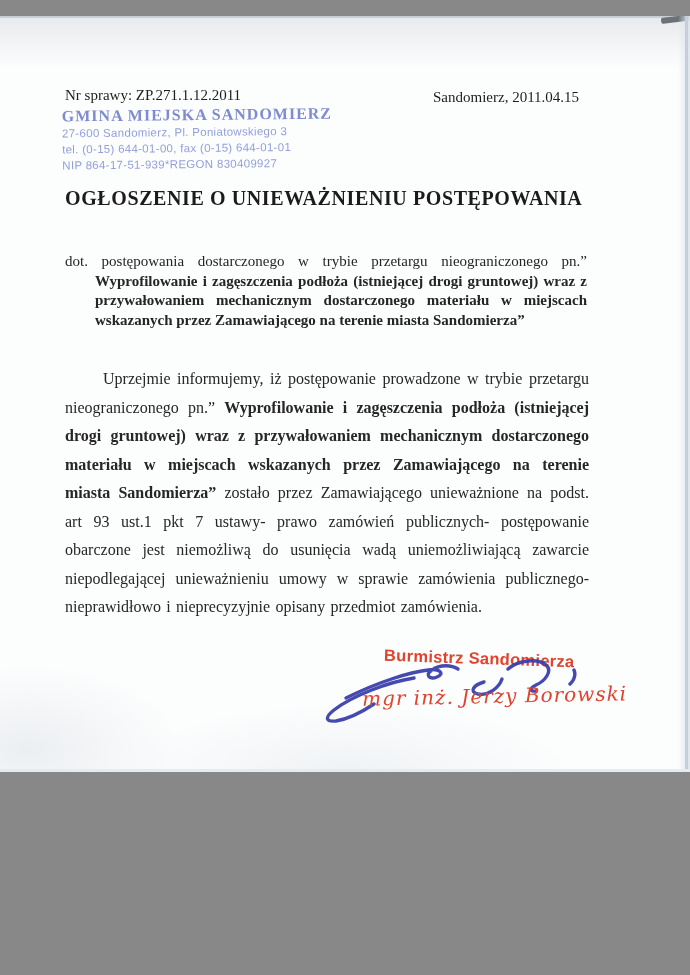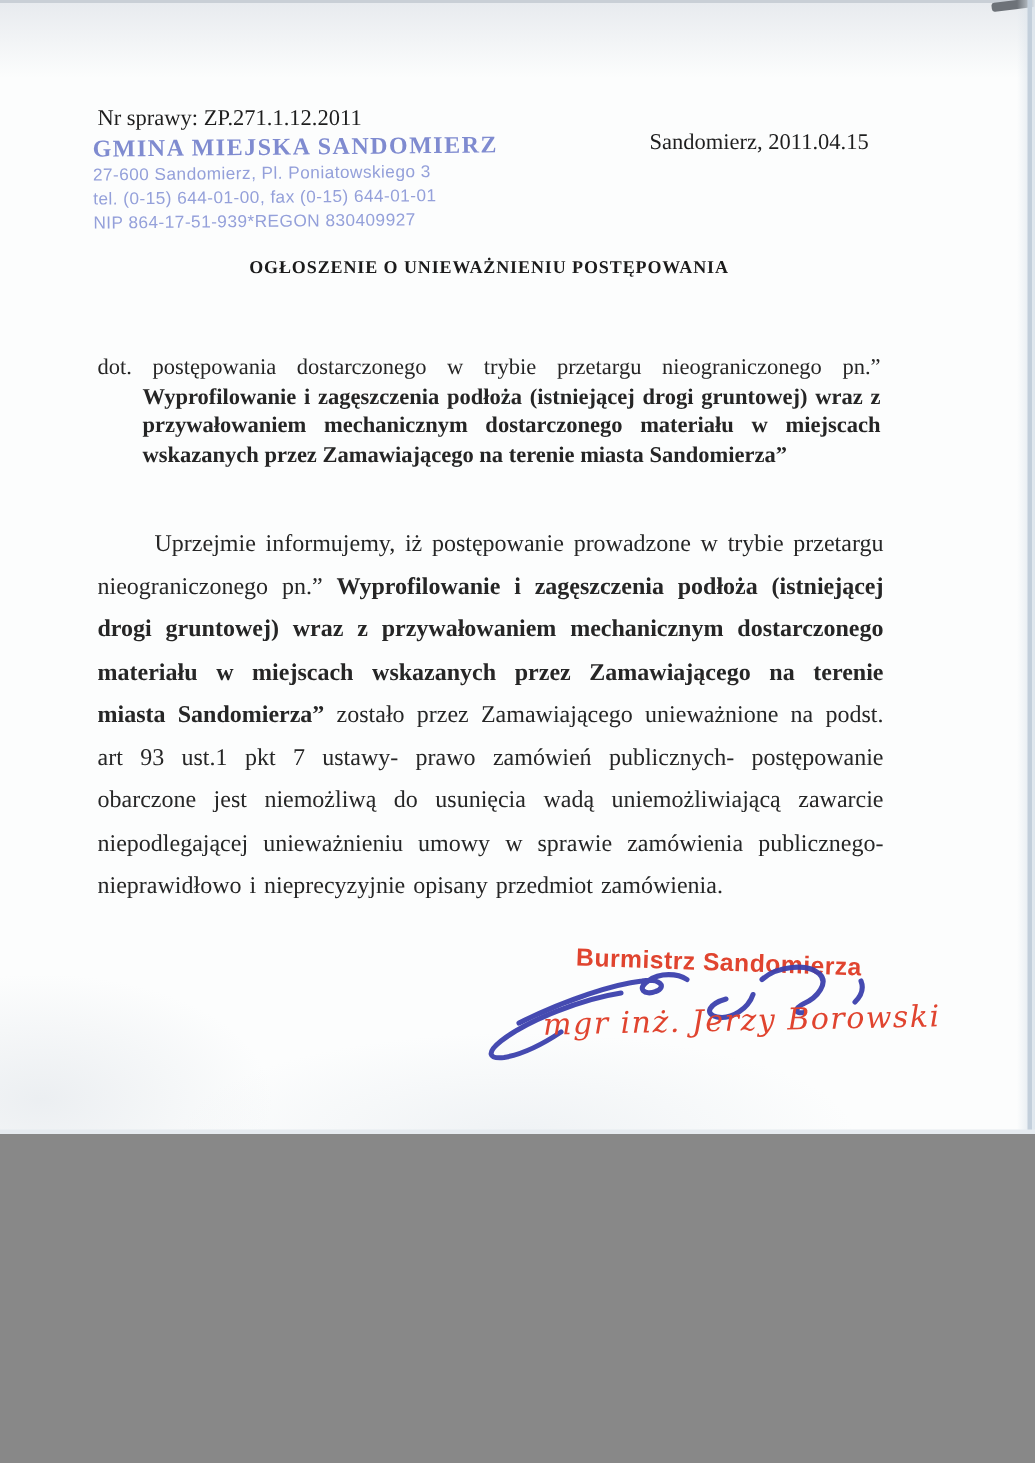--- a/index.html
+++ b/index.html
@@ -1,54 +1,54 @@
 <!DOCTYPE html>
 <html><head>
 <meta charset="utf-8">
 <style>
   html, body { margin: 0; padding: 0; background: #888; }
   .page {
     position: relative;
     width: 690px;
     height: 756px;
-    margin: 0 auto;
+    margin: 16px auto;
     background:
       radial-gradient(220px 120px at 4% 97%, rgba(205,212,220,0.35), rgba(255,255,255,0) 70%),
       radial-gradient(300px 90px at 50% 100%, rgba(210,218,226,0.30), rgba(255,255,255,0) 75%),
       linear-gradient(to bottom, #e7eaee 0px, rgba(255,255,255,0) 52px),
       #fcfdfd;
     overflow: hidden;
     font-family: "Liberation Serif", serif;
     color: #2a2a2a;
   }
   
   .edge-top    { position:absolute; top:0; left:0; right:0; height:2px; background:#c9cfd6; }
   .corner-mark { position:absolute; top:0px; right:-5px; width:34px; height:6px;
                  background:#6d7278; transform:rotate(-7deg); border-radius:2px; }
   .edge-right-band { position:absolute; top:0; bottom:0; right:0; width:12px;
                  background:linear-gradient(to left, #dde5ec, rgba(255,255,255,0)); }
   .edge-right-line { position:absolute; top:0; bottom:0; right:2px; width:3px; background:#c3cfdb; }
   .edge-bottom { position:absolute; bottom:0; left:0; right:0; height:3px; background:#e6ebf0; }
 
   .case-number { position:absolute; left:65px; top:71px; font-size:15px; color:#1e1e1e; }
-  .dateline    { position:absolute; left:433px; top:87px; font-size:15px; color:#1e1e1e;text-align:center; }
+  .dateline    { position:absolute; left:433px; top:73px; font-size:15px; color:#1e1e1e;text-align:center; }
 
   .office-stamp { position:absolute; left:62px; top:90px; transform:rotate(-0.6deg); }
   .office-stamp .name {
     font-family:"Liberation Serif", serif; font-size:16px; letter-spacing:1px;
     color:#7f8bd0; font-weight:600; white-space:nowrap;
   }
   .office-stamp .line {
     font-family:"Liberation Sans", sans-serif; font-size:11.5px; line-height:15px;
     color:#94a0da; letter-spacing:0.3px; white-space:nowrap; margin-top:1px;
   }
 
   .doc-title {
-    position:absolute; left:65px; top:171px; width:522px; text-align:center;
-    font-size:12px; font-weight:bold; letter-spacing:0.6px; color:#1b1b1b;
+    position:absolute; left:65px; top:171px; width:522px; 
+    font-size:20px; font-weight:bold; letter-spacing:0.6px; color:#1b1b1b;
     white-space:nowrap;
   }
 
   .subject {
     position:absolute; left:65px; top:236px; width:522px;
     font-size:15px; line-height:19.5px; text-align:justify;
     padding-left:30px; text-indent:-30px; box-sizing:border-box; color:#252525;
   }
   .subject .quoted, .bodytext .quoted { font-weight:bold; }
 

